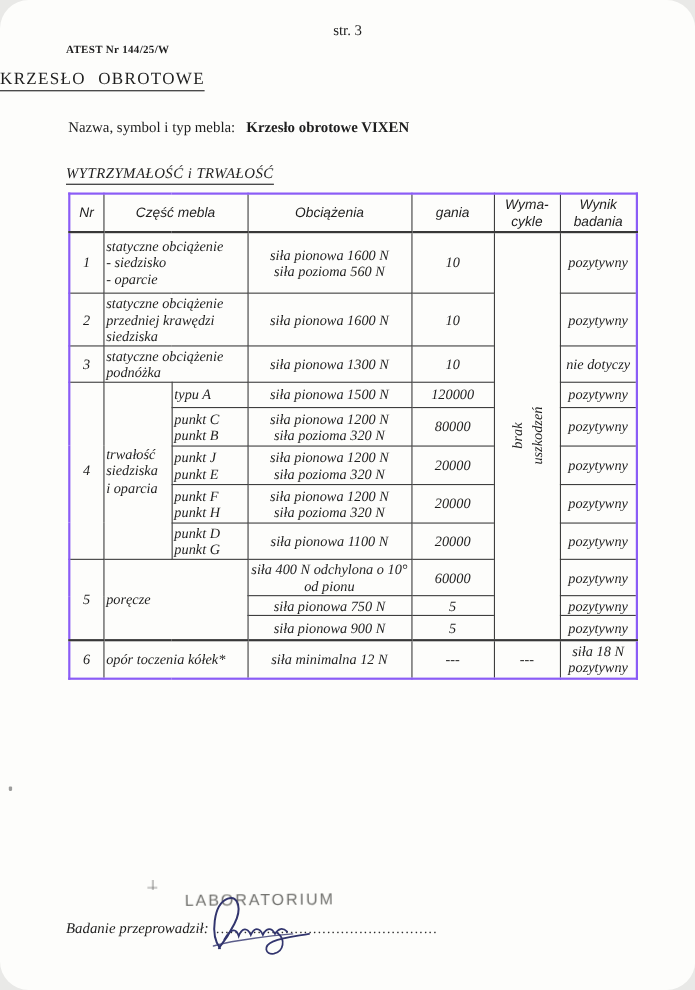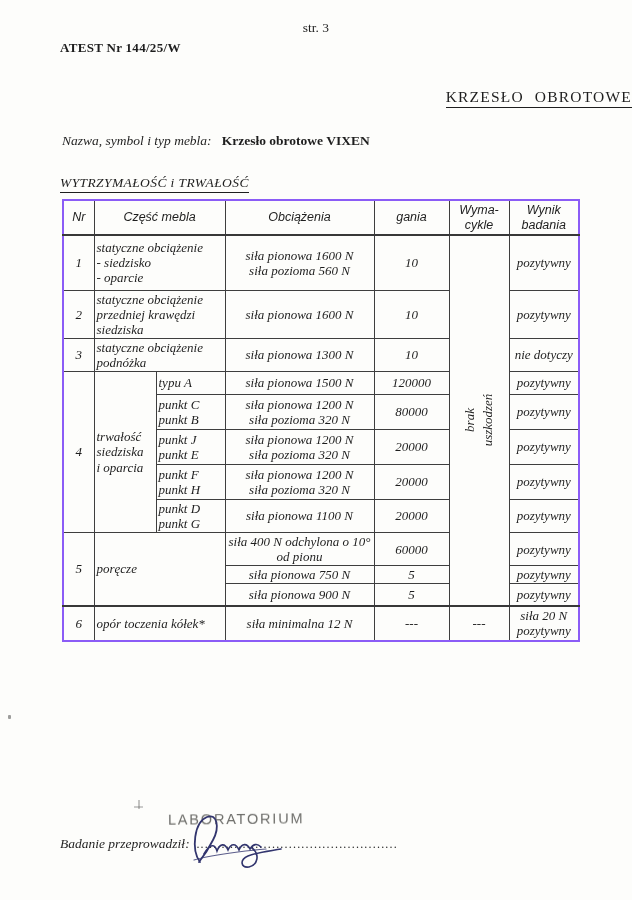--- a/index.html
+++ b/index.html
@@ -2,32 +2,33 @@
 <html lang="pl"><head>
 <meta charset="utf-8">
 <style>
   * { margin:0; padding:0; box-sizing:border-box; }
   html,body { width:632px; height:900px; background:#e9e9e7; }
   .page {
     position:relative; width:632px; height:900px;
     background:#fdfdfb; color:#1e1e1e;
     font-family:"Liberation Serif", serif;
     overflow:hidden;
+    border-radius:26px;
   }
   .page-number { padding-top:20px; text-align:center; font-size:13.5px; }
   .letterhead { margin:4px 0 0 60px; }
-  .atest-no { font-size:13px; font-weight:bold; letter-spacing:0.3px; }
+  .atest-no { font-size:10px; font-weight:bold; letter-spacing:0.3px; }
   .atest-sub { font-size:13px; font-style:italic; }
-  .doc-title { margin-top:32px; text-align:right; }
+  .doc-title { margin-top:12px; text-align:left; }
   .doc-title span {
     font-size:15.5px; letter-spacing:1.2px; word-spacing:6px;
     border-bottom:1.4px solid #1e1e1e; padding-bottom:2px;
   }
   .furniture-line { margin:27px 0 0 62px; font-size:13.5px; }
-  .furniture-label { font-style:italic; }
+  .furniture-label { }
   .furniture-name { font-weight:bold; }
   .section-title {
     margin:26px 0 0 60px; font-size:13.5px; letter-spacing:0.4px;
     display:inline-block;
     font-style:italic;
   }
   .section-title span { border-bottom:1.3px solid #1e1e1e; padding-bottom:2px; }
 
   table.results {
     margin:8px 0 0 62px; width:516px;
@@ -220,21 +221,21 @@
       <td class="c">siła pionowa 900 N</td>
       <td class="c">5</td>
       <td class="c">pozytywny</td>
     </tr>
     <tr class="r6" style="height:35px">
       <td class="c">6</td>
       <td class="left" colspan="2">opór toczenia kółek*</td>
       <td class="c">siła minimalna 12 N</td>
       <td class="c">---</td>
       <td class="c">---</td>
-      <td class="c">siła 20 N
+      <td class="c">siła 18 N
 pozytywny</td>
     </tr>
   </tbody>
     </table>
 
 
   <div class="lab-stamp">LABORATORIUM</div>
 
   <div class="signoff-label">
     <span>Badanie przeprowadził:</span>

